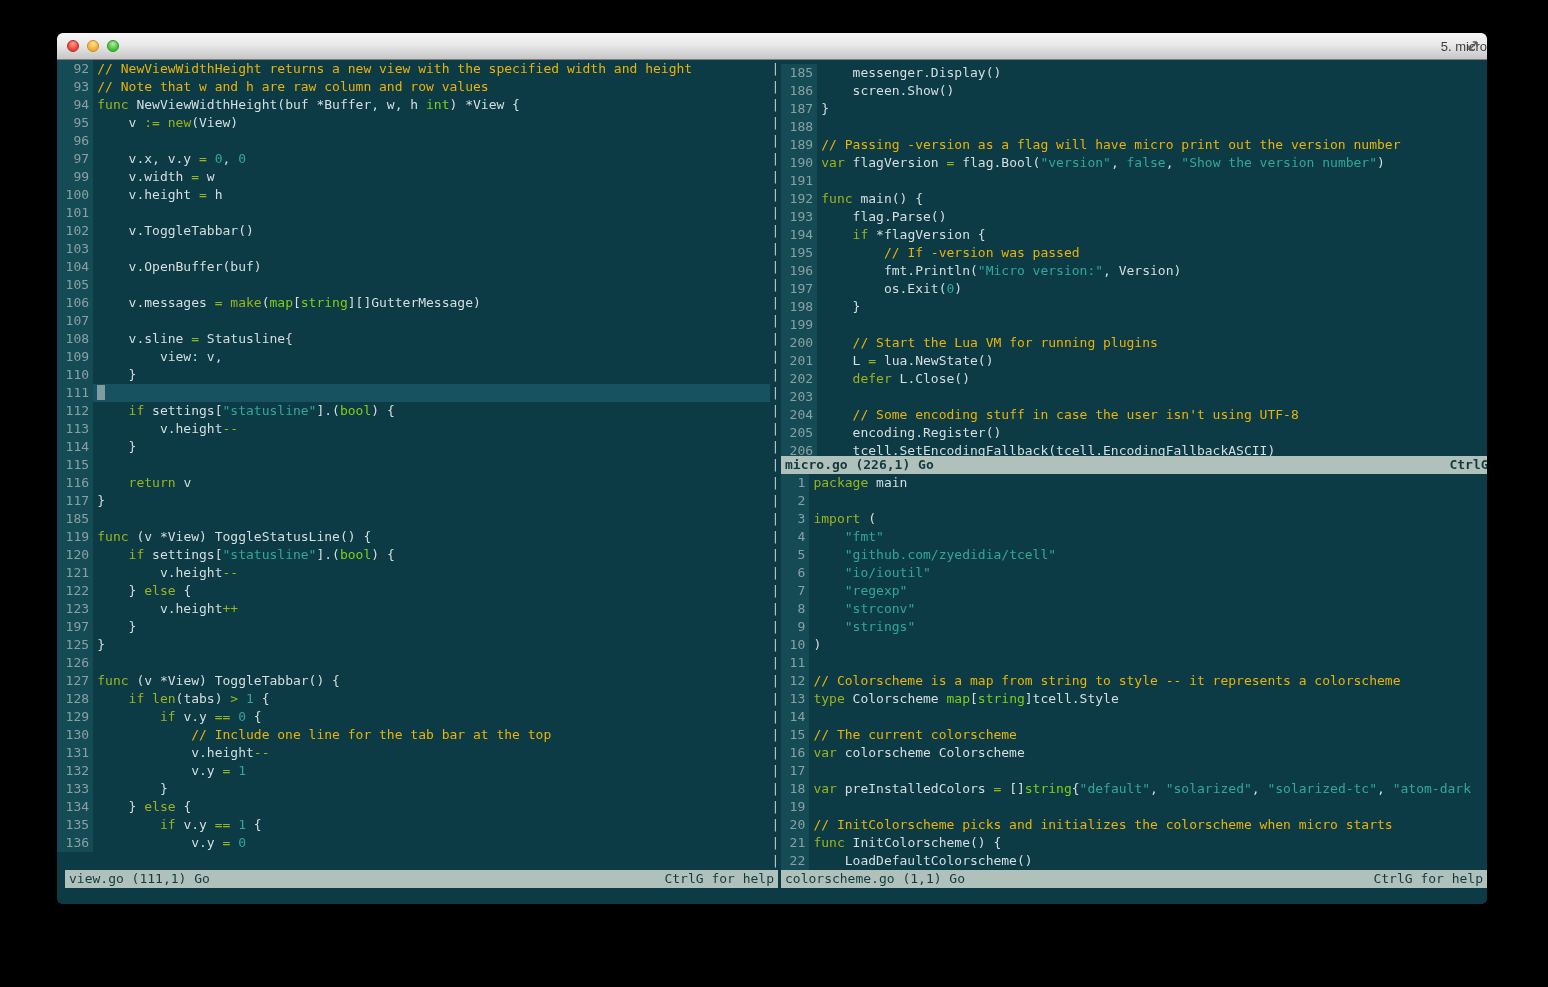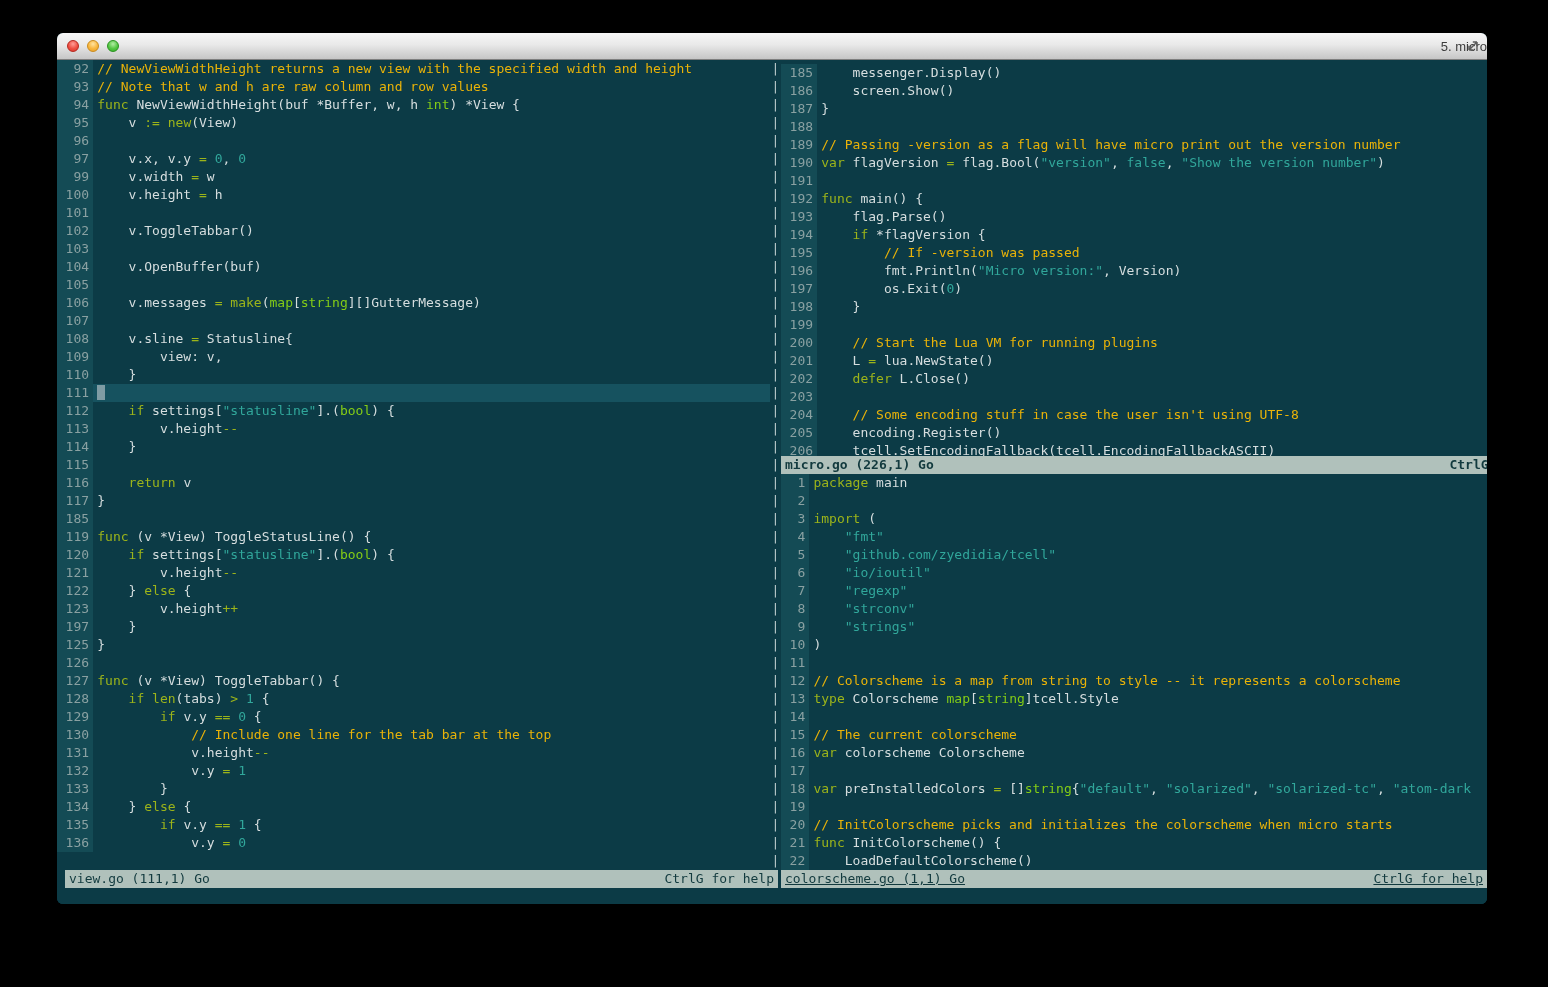--- a/index.html
+++ b/index.html
@@ -47,21 +47,21 @@
 
   #divider{position:absolute;left:713px;top:0;width:11px;height:828px;
     color:#b9c8c9;text-align:center;}
   .divrow{height:18px;line-height:18px;}
 
   .statusbar{position:absolute;height:18px;background:#b0c1bb;color:#123a3e;
     display:flex;justify-content:space-between;align-items:center;
     padding:0 4px;box-sizing:border-box;white-space:pre;}
   #status-view{left:8px;top:810px;width:713px;}
   #status-micro{left:724px;top:396px;width:782px;font-weight:bold;}
-  #status-colorscheme{left:724px;top:810px;width:706px;text-decoration:underline;}
+  #status-colorscheme{left:724px;top:810px;width:706px;}
 
   .messagebar{position:absolute;left:0;top:828px;width:100%;height:16px;background:#0c3b46;}
 </style>
 </head>
 <body>
 
 <div class="window">
 
   <div class="titlebar">
     <div class="lights">

